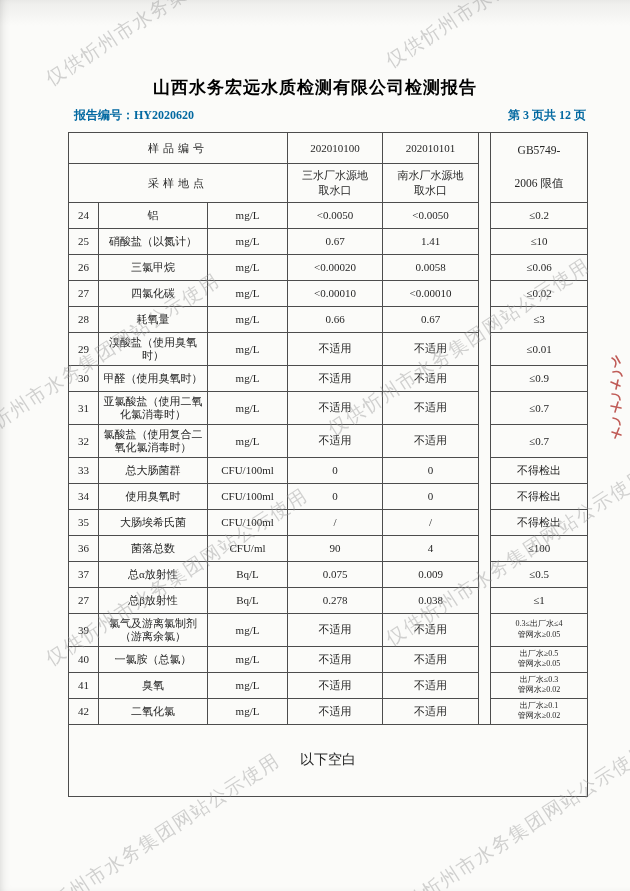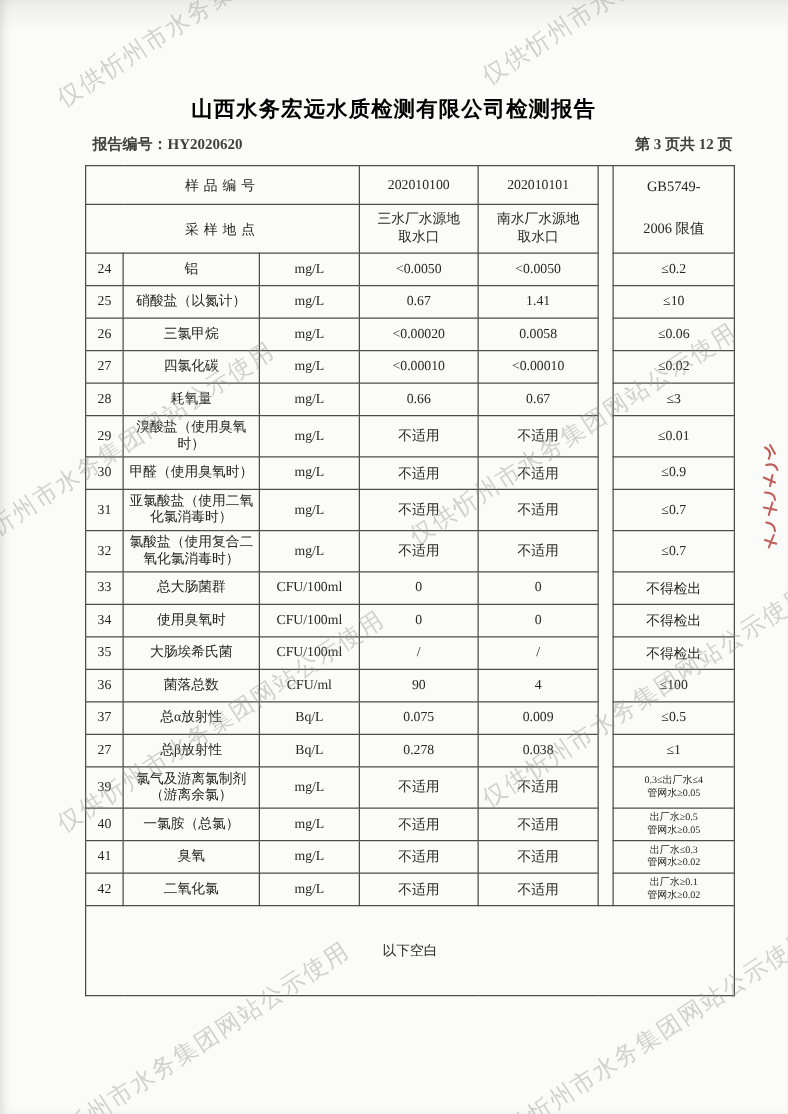--- a/index.html
+++ b/index.html
@@ -16,21 +16,21 @@
     box-shadow:inset 6px 0 12px -8px rgba(0,0,0,.25);
   }
   .title {
     position:absolute; top:76px; left:0; right:0;
     text-align:center; font-size:17px; font-weight:bold;
     letter-spacing:1px; color:#000000;
   }
   .meta {
     position:absolute; top:107px; left:74px; right:44px;
     display:flex; justify-content:space-between;
-    font-size:12px; font-weight:bold; color:#404040;
+    font-size:12px; font-weight:bold; color:#0369a1;
   }
   table.report {
     position:absolute; top:132px; left:68px;
     border-collapse:collapse; table-layout:fixed;
     font-size:11px; color:#262626;border-radius:20px;
   }
   table.report td {
     border:1px solid var(--border,#4d4d4d);
     text-align:center; vertical-align:middle;
     padding:1px 2px; overflow:hidden;
@@ -39,21 +39,21 @@
   tr.hdr1 { height:28px; }
   tr.hdr2 { height:34px;padding-left:25px; }
   tr.row  { height:26px; }
   tr.row.tall { height:33px;padding-left:16px; }
   tr.blank-row { height:72px; }
   td.span-label { letter-spacing:4px; }
   td.name-cell { text-align:left; padding-left:5px; line-height:1.15; }
   td.loc-cell  { white-space:pre-line; line-height:1.35; }
   td.gb-cell   { white-space:pre-line; line-height:2.9; font-size:11.5px;margin-left:28px; }
   td.limit-small { font-size:8px; line-height:1.3; white-space:pre-line; padding:0; }
-  td.blank-cell { text-align:left; vertical-align:top; padding:4px 6px; font-size:11px; }
+  td.blank-cell { text-align:left; vertical-align:top; padding:4px 6px; font-size:14px; }
   .wm-layer { position:absolute; inset:0; pointer-events:none; z-index:5; }
   .wm {
     position:absolute; white-space:nowrap;
     font-family:"Liberation Sans","DejaVu Sans",sans-serif;
     font-size:19px; letter-spacing:1.5px;
     color:var(--wm,#9a9a9a); opacity:.42;
     transform:rotate(-33deg); transform-origin:0 50%;
   }
   .stamp {
     position:absolute; left:606px; top:350px; width:24px; height:95px;

